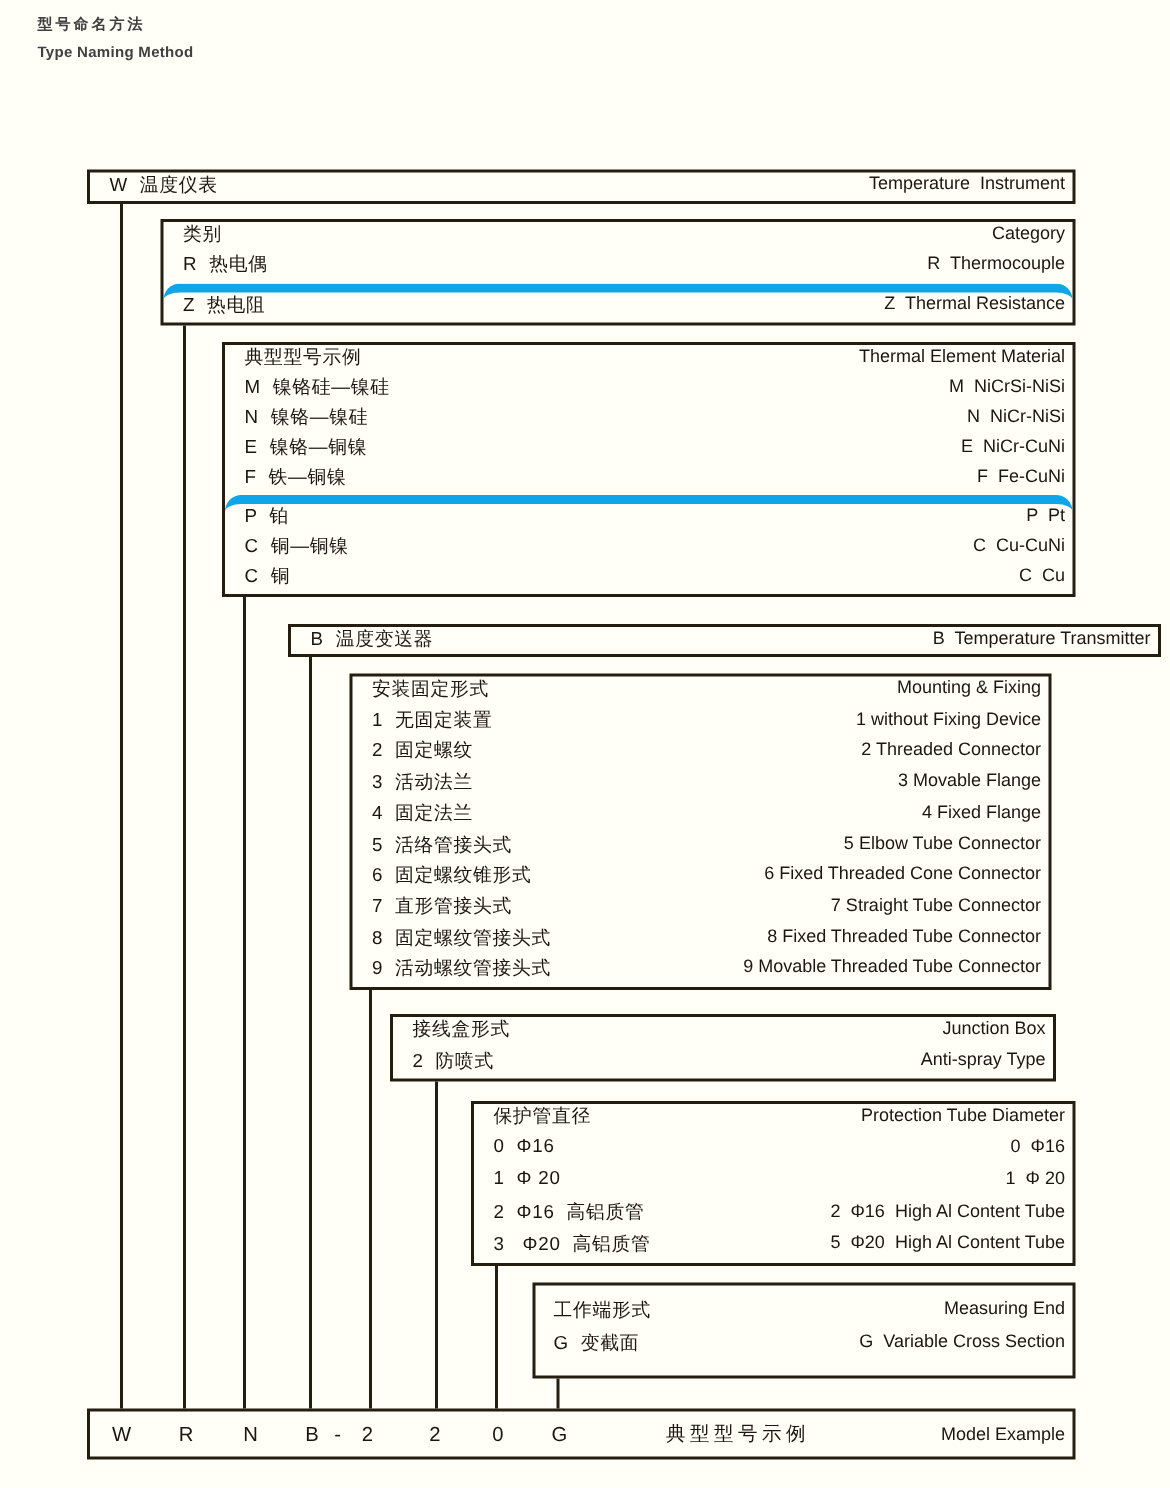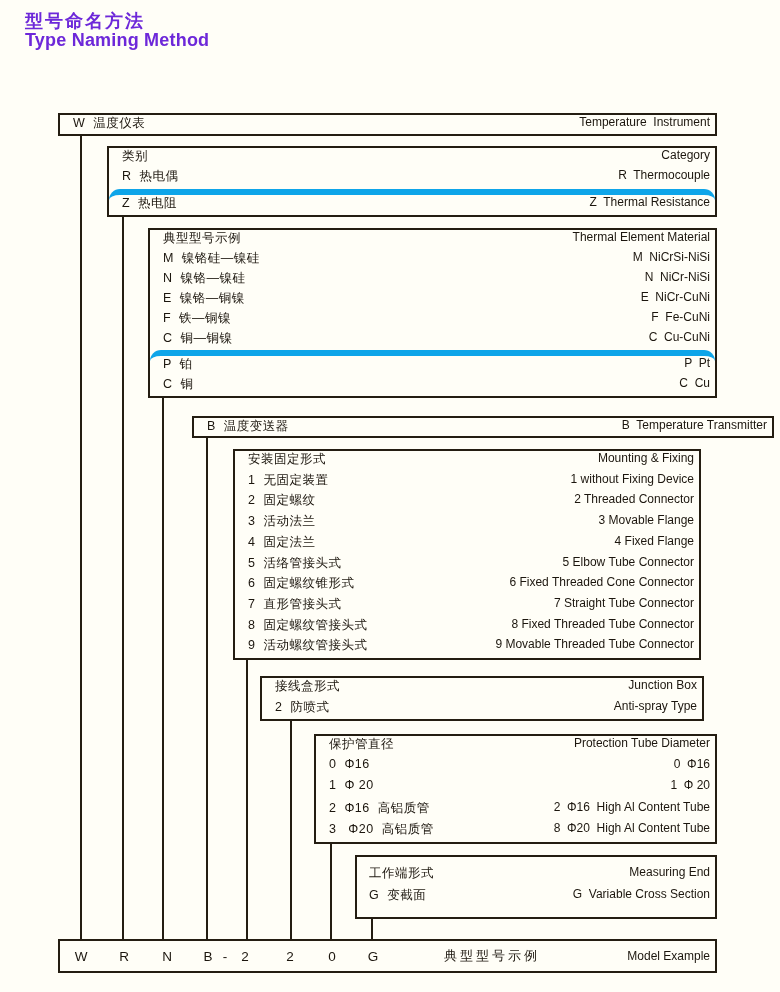--- a/index.html
+++ b/index.html
@@ -3,22 +3,22 @@
 <meta charset="utf-8">
 <style>
   html, body { margin:0; padding:0; background:#ffffff; }
   .page {
     position:relative; width:780px; height:992px;
     background:#fffef7;
     font-family:"Liberation Sans","DejaVu Sans",sans-serif;
     color:#1c160e; overflow:hidden;
   }
   .title-zh, .title-en {
-    position:absolute; left:25px; font-weight:bold; font-size:18px;
-    color:#6d28d9; white-space:pre;
+    position:absolute; left:25px; font-weight:bold; font-size:10px;
+    color:#404040; white-space:pre;
   }
   .title-zh { top:9px; letter-spacing:2px; }
   .title-en { top:30px; letter-spacing:0.2px; }
   .box {
     position:absolute; box-sizing:border-box;
     border:2px solid #241d12; background:#fffef7;
     display:flex; flex-direction:column; justify-content:center;
   }
   .row {
     flex:1; display:flex; justify-content:space-between; align-items:flex-start;
@@ -95,29 +95,29 @@
       <span class="en">N  NiCr-NiSi</span>
     </div>
     <div class="row">
       <span class="zh">E  镍铬—铜镍</span>
       <span class="en">E  NiCr-CuNi</span>
     </div>
     <div class="row">
       <span class="zh">F  铁—铜镍</span>
       <span class="en">F  Fe-CuNi</span>
     </div>
-    <div class="row">
-      <span class="zh">C  铜—铜镍</span>
-      <span class="en">C  Cu-CuNi</span>
-    </div>
     <div class="row divider">
       <span class="zh">P  铂</span>
       <span class="en">P  Pt</span>
     </div>
     <div class="row">
+      <span class="zh">C  铜—铜镍</span>
+      <span class="en">C  Cu-CuNi</span>
+    </div>
+    <div class="row">
       <span class="zh">C  铜</span>
       <span class="en">C  Cu</span>
     </div>
   </div>
 
   <div class="box" style="left:192px; top:416px; width:582px; height:22px">
     <div class="row">
       <span class="zh">B  温度变送器</span>
       <span class="en">B  Temperature Transmitter</span>
     </div>
@@ -189,21 +189,21 @@
     <div class="row">
       <span class="zh">1  Φ 20</span>
       <span class="en">1  Φ 20</span>
     </div>
     <div class="row">
       <span class="zh">2  Φ16  高铝质管</span>
       <span class="en">2  Φ16  High Al Content Tube</span>
     </div>
     <div class="row">
       <span class="zh">3   Φ20  高铝质管</span>
-      <span class="en">8  Φ20  High Al Content Tube</span>
+      <span class="en">5  Φ20  High Al Content Tube</span>
     </div>
   </div>
 
   <div class="box box-measuring" style="left:355px; top:855px; width:362px; height:64px">
     <div class="row">
       <span class="zh">工作端形式</span>
       <span class="en">Measuring End</span>
     </div>
     <div class="row">
       <span class="zh">G  变截面</span>

